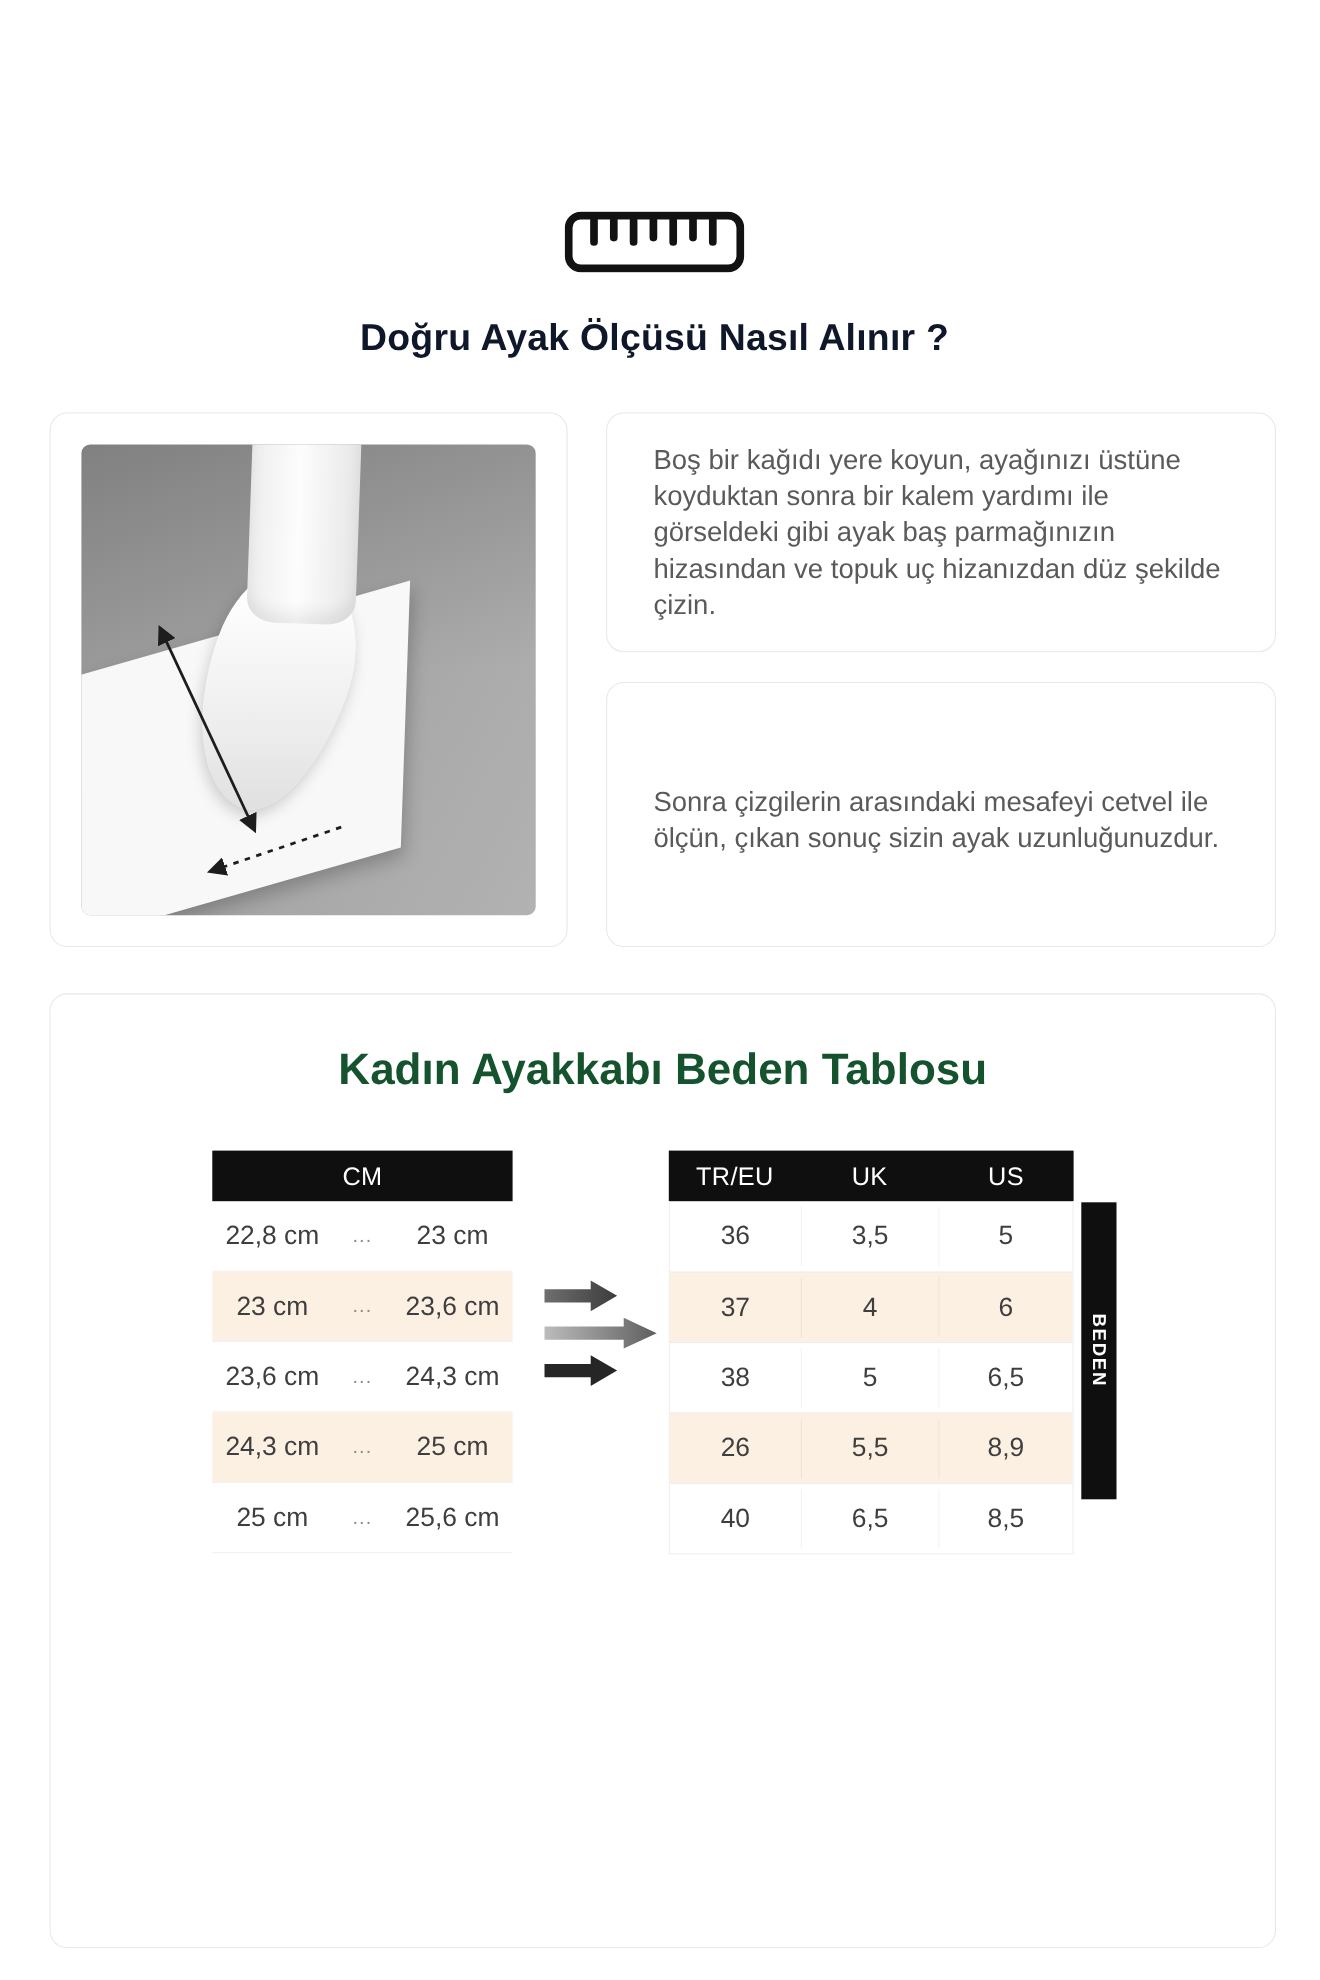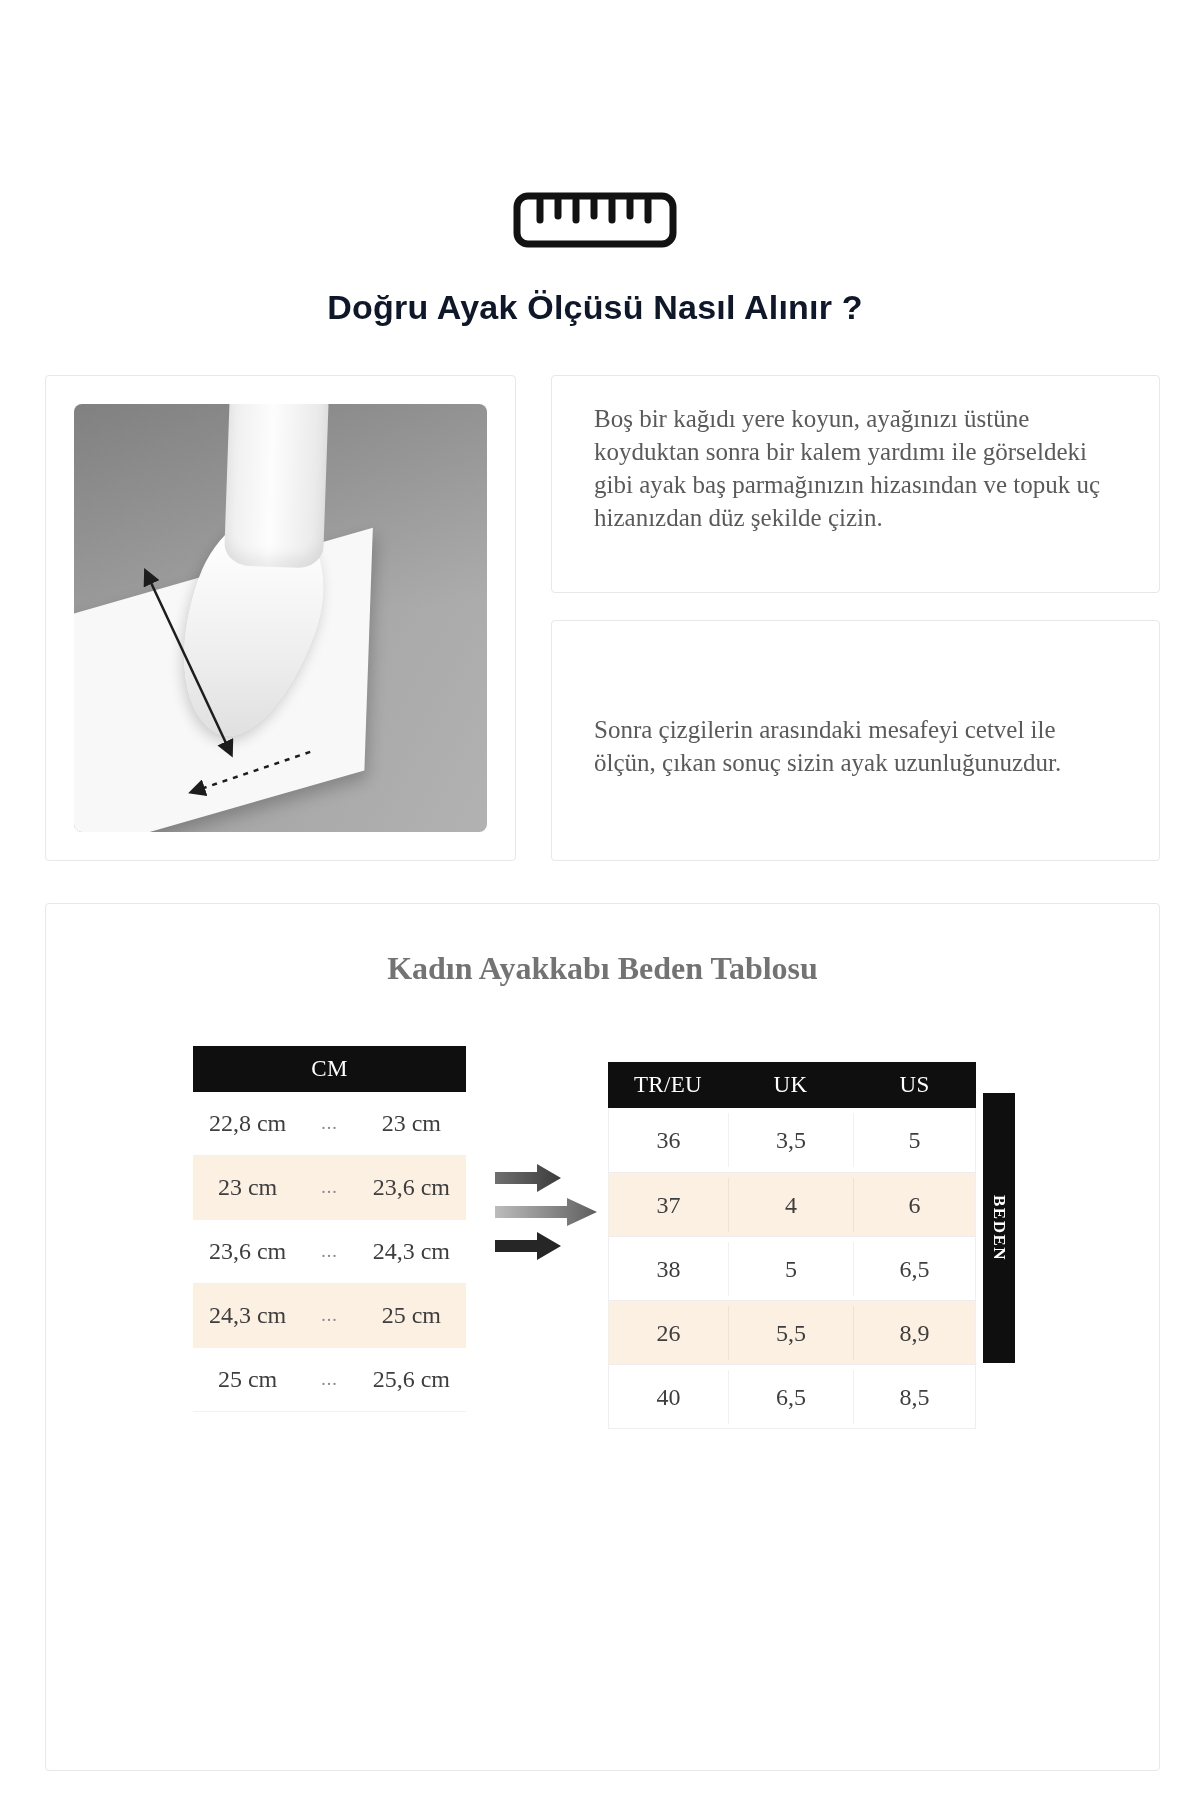--- a/index.html
+++ b/index.html
@@ -8,22 +8,22 @@
   .page { position:relative; width:1200px; height:1800px; background:#fff; }
 
   
   .ruler-wrap { position:absolute; left:45px; top:192px; width:1100px;
     display:flex; justify-content:center; }
   .page-title { position:absolute; left:45px; top:288px; width:1100px;
     text-align:center; font-size:34px; font-weight:700; color:#0f172a;
     letter-spacing:.2px; }
 
   
-  .card { position:absolute; border:1px solid #e8e8e8; border-radius:4px;
-    background:#fff;font-family:Liberation Serif, serif; }
+  .card { position:absolute; border:1px solid #e8e8e8; border-radius:16px;
+    background:#fff; }
   .photo-card { left:45px; top:375px; width:471px; height:486px; }
   .text-card-1 { left:551px; top:375px; width:609px; height:218px;
     padding:26px 38px 0 42px; }
   .text-card-2 { left:551px; top:620px; width:609px; height:241px;
     display:flex; align-items:center; padding:10px 38px 0 42px; }
   .step-text { font-size:25px; line-height:33px; color:#5a5a5a; }
 
   
   .photo { position:absolute; inset:28px; border-radius:8px; overflow:hidden;
     background:linear-gradient(118deg,#8f8f8f 0%,#9b9b9b 40%,#a7a7a7 75%,#aeaeae 100%); }
@@ -38,21 +38,21 @@
     box-shadow:inset 0 -10px 14px rgba(0,0,0,.07); }
   .foot { position:absolute; left:27%; top:25%; width:31%; height:53%;
     background:linear-gradient(160deg,#ffffff 15%,#ededed 65%,#dddddd);
     border-radius:46% 54% 42% 58% / 38% 44% 56% 62%;
     transform:rotate(20deg); box-shadow:0 6px 14px rgba(0,0,0,.18); }
   .measure-svg { position:absolute; inset:0; width:100%; height:100%; }
 
   
   .big-card { left:45px; top:903px; width:1115px; height:868px; }
   .chart-title { position:absolute; left:0; top:46px; width:100%;
-    text-align:center; font-size:32px; font-weight:700; color:#737373; }
+    text-align:center; font-size:40px; font-weight:700; color:#14532d; }
 
   .thead { height:46px; background:#0f0f0f; color:#ffffff;
     display:flex; align-items:center; justify-content:center;
     font-size:23px; font-weight:500; letter-spacing:.3px; }
   .trow { height:64px; align-items:center; text-align:center;
     font-size:24px; color:#3e3e3e; }
   .tbody .trow:nth-child(even) { background:#fcf0e3; }
 
   
   .cm-table { position:absolute; left:147px; top:142px; width:273px; }
@@ -60,21 +60,21 @@
   .cm-table .tbody .trow { border-bottom:1px solid #f1f1f1; }
   .dots { font-size:18px; color:#8a8a8a; letter-spacing:1px; }
 
   
   .arrows { position:absolute; left:447px; top:249px; }
 
   
   .size-table { position:absolute; left:562px; top:142px; width:368px; }
   .size-table .thead3 { display:grid; grid-template-columns:120px 125px 123px;
     height:46px; background:#0f0f0f; color:#fff; align-items:center;
-    text-align:center; font-size:23px; font-weight:500; letter-spacing:.3px;margin-top:16px; }
+    text-align:center; font-size:23px; font-weight:500; letter-spacing:.3px; }
   .size-table .tbody { border:1px solid #efefef; border-top:none; }
   .size-table .trow { display:grid; grid-template-columns:119px 125px 122px; }
   .size-table .trow + .trow { border-top:1px solid #ededed; }
   .size-table .cell + .cell { border-left:1px solid rgba(0,0,0,.055);
     height:54px; line-height:54px; }
   .size-table .cell:first-child { height:54px; line-height:54px; }
 
   
   .beden-bar { position:absolute; left:937px; top:189px; width:32px; height:270px;
     background:#0f0f0f; color:#ffffff; display:flex; align-items:center;

